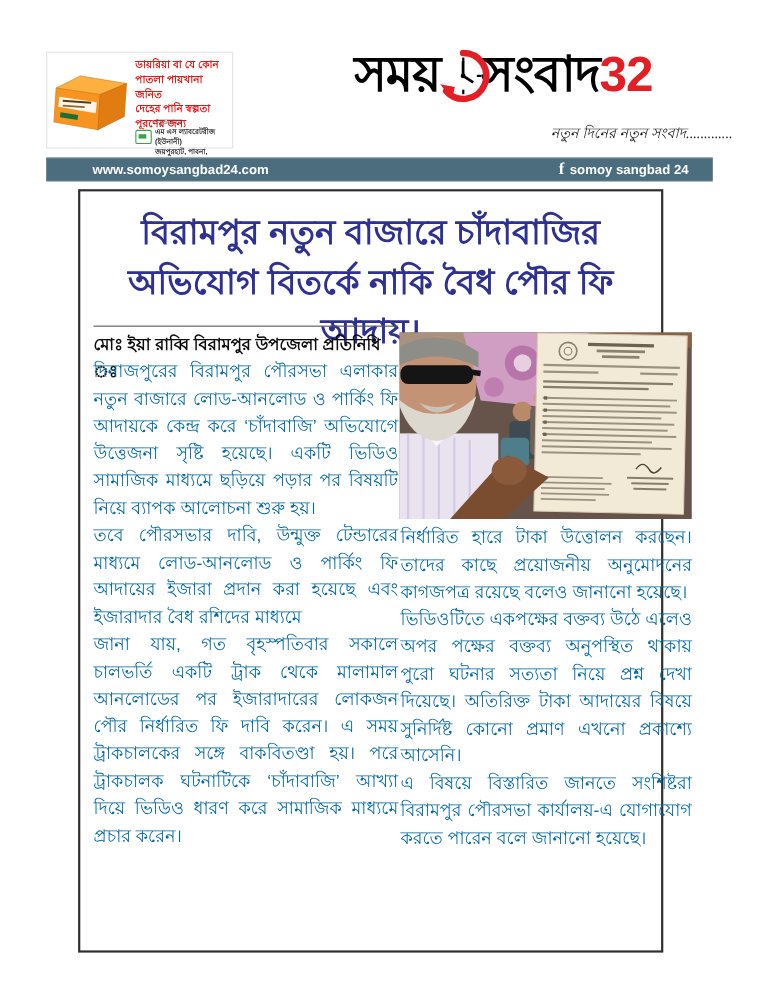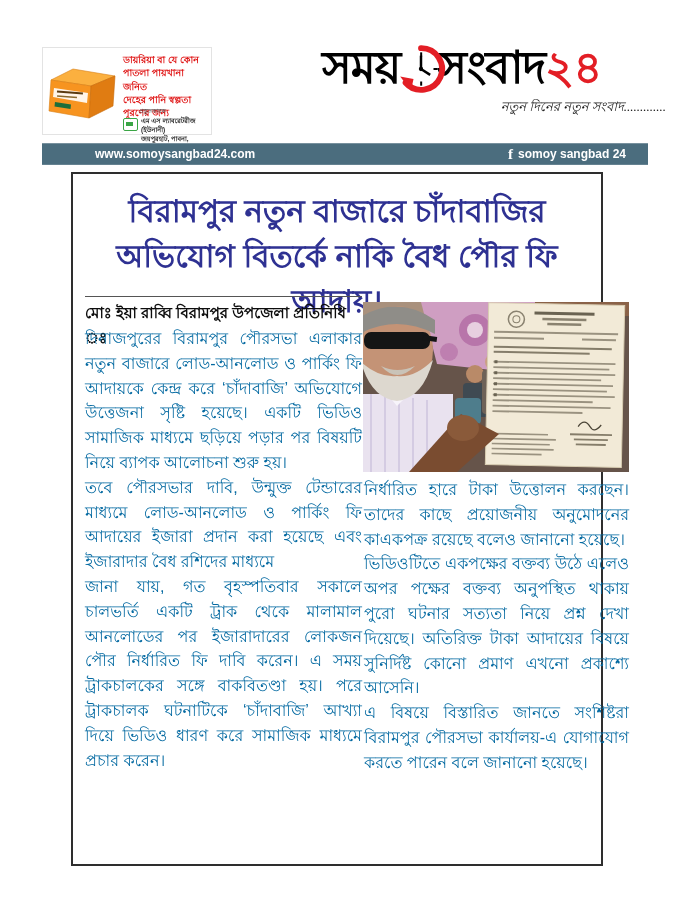--- a/index.html
+++ b/index.html
@@ -22,25 +22,25 @@
   .ad-logo:after{content:"";position:absolute;left:2px;top:3px;width:7px;height:4px;background:#3aa545;}
   .ad-maker-text{font-size:6.5px;color:#222;line-height:1.35;font-weight:bold;}
   
   .masthead{position:absolute;left:322px;top:44px;width:344px;}
   .mh-daily{font-size:14px;font-weight:bold;color:#000;margin-left:2px;}
   .mh-row{display:flex;align-items:center;line-height:1;margin-top:-2px;}
   .mh-word{font-size:45px;font-weight:800;color:#000;letter-spacing:-1px;}
   .mh-num{font-size:45px;font-weight:800;color:#e31e25;letter-spacing:-1px;}
   .mh-clock{width:50px;height:50px;margin:0 -9px 0 -4px;position:relative;top:2px;}
   .mh-tagline{font-size:13px;font-style:italic;color:#1a1a1a;text-align:right;
-    margin-top:5px;font-family:"Liberation Serif","DejaVu Serif",serif;}
+    margin-top:19px;font-family:"Liberation Serif","DejaVu Serif",serif;}
   
   .topbar{position:absolute;left:42px;top:143px;width:606px;height:22px;
     background:#4b6d7e;color:#fff;display:flex;justify-content:space-between;
-    align-items:center;box-sizing:border-box;padding:0 22px 0 53px;
+    align-items:center;box-sizing:border-box;padding:0 22px 0 42px;
     box-shadow:inset 0 1px 0 rgba(255,255,255,.25), inset 0 -1px 0 rgba(255,255,255,.15);}
   .topbar .site{font-size:12px;font-weight:bold;cursor:pointer;}
   .fb-wrap{display:flex;align-items:center;gap:5px;cursor:pointer;}
   .fb-f{font-family:"Liberation Serif","DejaVu Serif",serif;font-weight:bold;
     font-size:15px;line-height:1;}
   .fb-label{font-size:12px;font-weight:bold;}
   
   .article-box{position:absolute;left:71px;top:172px;width:532px;height:694px;
     border:2px solid #2e2e2e;box-sizing:border-box;background:#fff;}
   .headline{position:absolute;top:16px;left:0;width:100%;text-align:center;
@@ -93,21 +93,21 @@
       <path d="M30 5 A25 25 0 1 1 11.5 46.5" fill="none" stroke="#e31e25" stroke-width="7" stroke-linecap="round"></path>
       <polygon points="5,39 18,56 21,42" fill="#e31e25"></polygon>
       <rect x="29" y="10" width="2.4" height="5" fill="#000"></rect>
       <rect x="45" y="28.8" width="5" height="2.4" fill="#000"></rect>
       <rect x="29" y="45" width="2.4" height="5" fill="#000"></rect>
       <line x1="30" y1="30" x2="30" y2="14" stroke="#000" stroke-width="3"></line>
       <line x1="30" y1="30" x2="41" y2="37" stroke="#000" stroke-width="3"></line>
       <circle cx="30" cy="30" r="2.6" fill="#000"></circle>
     </svg>
     <span class="mh-word">সংবাদ</span>
-    <span class="mh-num">২৪</span>
+    <span class="mh-num">32</span>
   </div>
   <div class="mh-tagline">নতুন দিনের নতুন সংবাদ.............</div>
 </div>
 
 <div class="topbar">
   <span class="site">www.somoysangbad24.com</span>
   <span class="fb-wrap">
     <span class="fb-f">f</span>
     <span class="fb-label">somoy sangbad 24</span>
   </span>
@@ -199,18 +199,18 @@
         <rect x="130" y="147" width="62" height="1.6" fill="#9a9280"></rect>
         <rect x="130" y="152" width="50" height="1.6" fill="#9a9280"></rect>
       </g>
 
       <path d="M46,170 L98,112 L136,132 L94,170 Z" fill="#7a4c30"></path>
       <ellipse cx="100" cy="126" rx="16" ry="13" fill="#8a5a3a"></ellipse>
     </svg>
   </div>
 
   <div class="col col-right">
-    <p>নির্ধারিত হারে টাকা উত্তোলন করছেন। তাদের কাছে প্রয়োজনীয় অনুমোদনের কাএকপক্র রয়েছে বলেও জানানো হয়েছে।</p>
+    <p>নির্ধারিত হারে টাকা উত্তোলন করছেন। তাদের কাছে প্রয়োজনীয় অনুমোদনের কাগজপত্র রয়েছে বলেও জানানো হয়েছে।</p>
     <p>ভিডিওটিতে একপক্ষের বক্তব্য উঠে এলেও অপর পক্ষের বক্তব্য অনুপস্থিত থাকায় পুরো ঘটনার সত্যতা নিয়ে প্রশ্ন দেখা দিয়েছে। অতিরিক্ত টাকা আদায়ের বিষয়ে সুনির্দিষ্ট কোনো প্রমাণ এখনো প্রকাশ্যে আসেনি।</p>
     <p>এ বিষয়ে বিস্তারিত জানতে সংশিষ্টরা বিরামপুর পৌরসভা কার্যালয়-এ যোগাযোগ করতে পারেন বলে জানানো হয়েছে।</p>
   </div>
 
 </div>
 
 </body></html>

